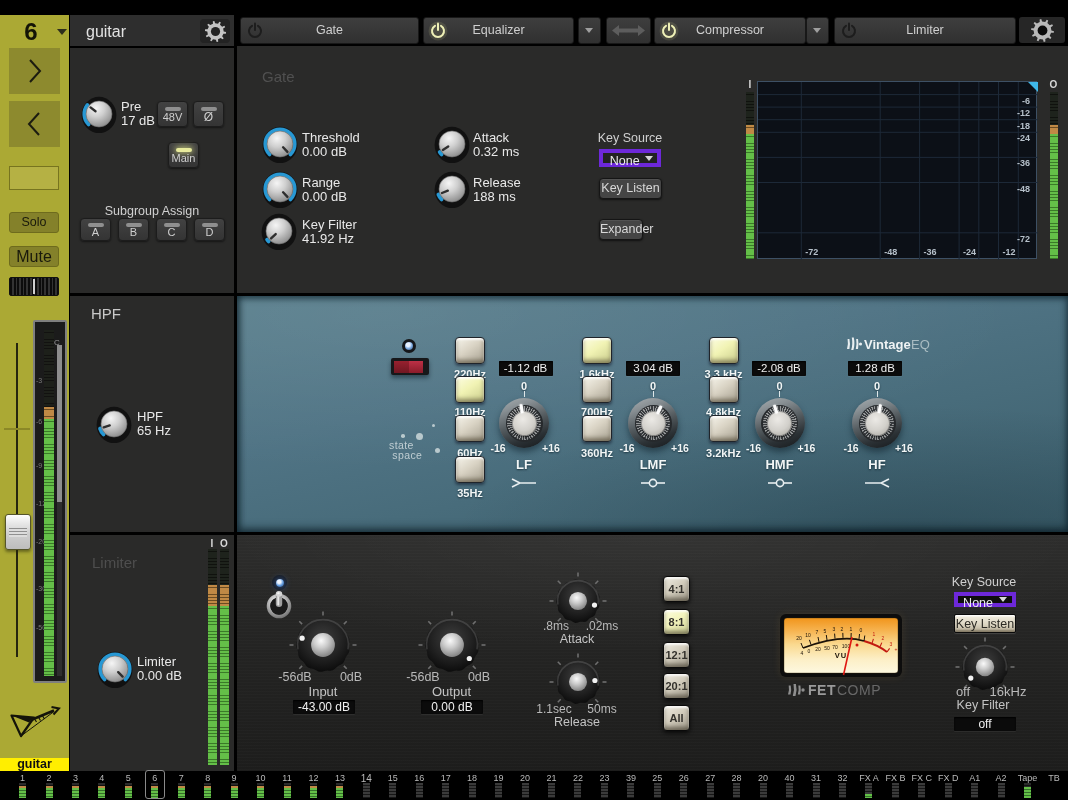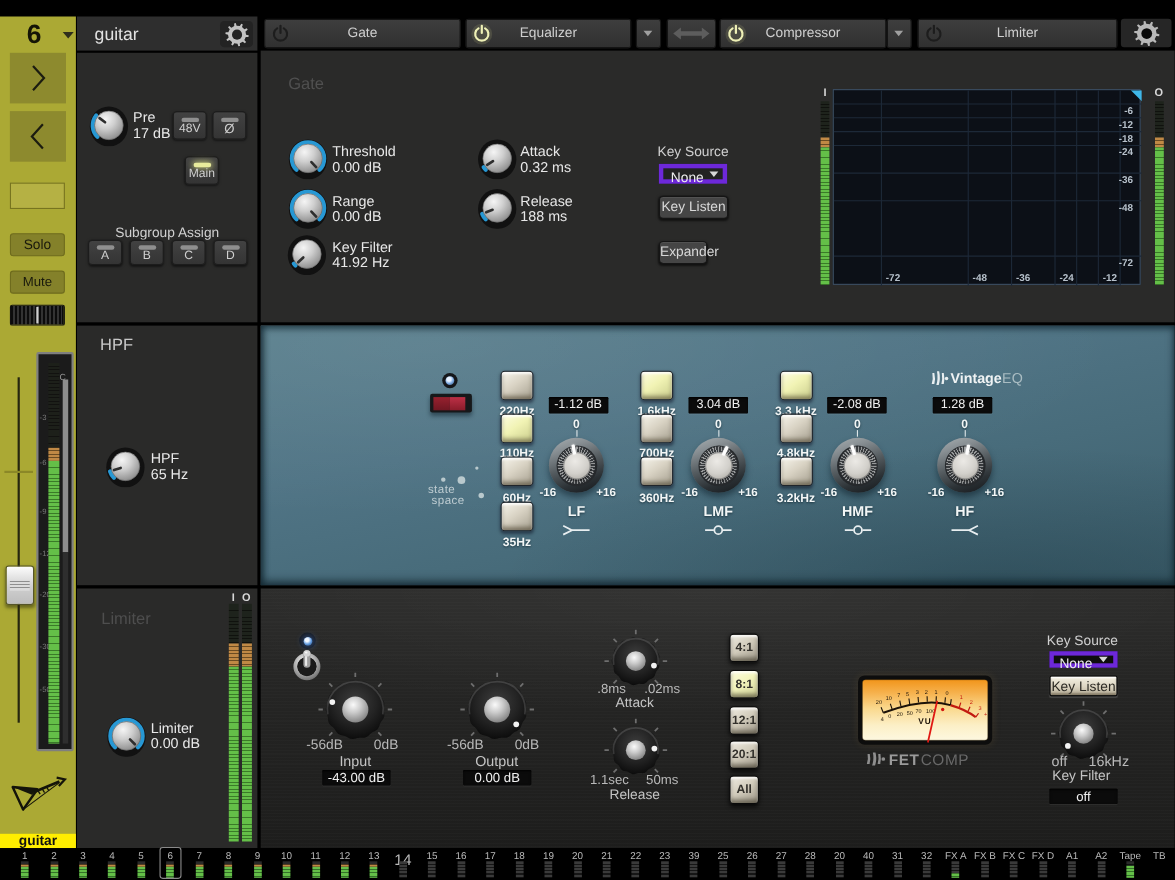--- a/index.html
+++ b/index.html
@@ -51,21 +51,21 @@
 <div class="abs" style="left:0;top:18px;width:62px;text-align:center;font-size:24px;font-weight:700;color:#141406">6</div>
 <div class="abs" style="left:57px;top:29px;width:0;height:0;border-left:5px solid transparent;border-right:5px solid transparent;border-top:6px solid #2e2e1c"></div>
 <div class="abs" style="left:9px;top:48px;width:51px;height:46px;background:#8d8a2e"><svg width="51" height="46" viewBox="0 0 51 46">
         <path d="M21 12 L31 23 L21 34" stroke="#1c1c10" stroke-width="2" fill="none"></path>
       </svg></div>
 <div class="abs" style="left:9px;top:101px;width:51px;height:46px;background:#8d8a2e"><svg width="51" height="46" viewBox="0 0 51 46">
         <path d="M30 12 L20 23 L30 34" stroke="#1c1c10" stroke-width="2" fill="none"></path>
       </svg></div>
 <div class="abs" style="left:9px;top:166px;width:50px;height:24px;background:#b5b144;border:1.5px solid #77741f"></div>
 <div class="abs" style="left:9px;top:212px;width:50px;height:21px;background:#84812a;border:1px solid #6e6b1d;border-radius:3px;color:#19190c;font-size:12.5px;text-align:center;line-height:19px">Solo</div>
-<div class="abs" style="left:9px;top:246px;width:50px;height:21px;background:#84812a;border:1px solid #6e6b1d;border-radius:3px;color:#19190c;font-size:12px;text-align:center;line-height:19px">Mute</div>
+<div class="abs" style="left:9px;top:246px;width:50px;height:21px;background:#84812a;border:1px solid #6e6b1d;border-radius:3px;color:#19190c;font-size:16px;text-align:center;line-height:19px">Mute</div>
 <div class="abs" style="left:9px;top:277px;width:50px;height:19px;background:repeating-linear-gradient(90deg,#0c0c0c 0 2px,#333 2px 3.6px);border-radius:2px;border:1px solid #111">
       <div class="abs" style="left:23px;top:1px;width:2px;height:15px;background:#cfcfcf"></div>
     </div>
 <div class="abs" style="left:15.5px;top:343px;width:2.5px;height:314px;background:#26260f"></div>
 <div class="abs" style="left:4px;top:428px;width:26px;height:1.5px;background:#8b8827"></div>
 <div class="abs" style="left:33px;top:320px;width:34px;height:363px;background:#1b1b1b;border:2px solid #7f7f7f;border-radius:2px"></div>
 <div class="abs" style="left:36px;top:377px;font-size:7px;color:#7a7a7a">-3</div>
 <div class="abs" style="left:36px;top:418px;font-size:7px;color:#7a7a7a">-6</div>
 <div class="abs" style="left:36px;top:462px;font-size:7px;color:#7a7a7a">-9</div>
 <div class="abs" style="left:36px;top:500px;font-size:7px;color:#7a7a7a">-12</div>
@@ -603,21 +603,21 @@
 <div class="abs" style="left:283.5px;top:786px;width:7px;height:2px;background:#c08945"></div>
 <div class="abs" style="left:283.5px;top:788px;width:7px;height:10px;background:repeating-linear-gradient(180deg,#64bf48 0 2px,#35702a 2px 3px)"></div>
 <div class="abs" style="left:313.4px;top:773px;transform:translateX(-50%);font-size:9px;color:#b9b9b9">12</div>
 <div class="abs" style="left:309.9px;top:783px;width:7px;height:3px;background:repeating-linear-gradient(180deg,#2a2a2a 0 2px,#111 2px 3px)"></div>
 <div class="abs" style="left:309.9px;top:786px;width:7px;height:2px;background:#c08945"></div>
 <div class="abs" style="left:309.9px;top:788px;width:7px;height:10px;background:repeating-linear-gradient(180deg,#64bf48 0 2px,#35702a 2px 3px)"></div>
 <div class="abs" style="left:339.9px;top:773px;transform:translateX(-50%);font-size:9px;color:#b9b9b9">13</div>
 <div class="abs" style="left:336.4px;top:783px;width:7px;height:3px;background:repeating-linear-gradient(180deg,#2a2a2a 0 2px,#111 2px 3px)"></div>
 <div class="abs" style="left:336.4px;top:786px;width:7px;height:2px;background:#c08945"></div>
 <div class="abs" style="left:336.4px;top:788px;width:7px;height:10px;background:repeating-linear-gradient(180deg,#64bf48 0 2px,#35702a 2px 3px)"></div>
-<div class="abs" style="left:366.3px;top:773px;transform:translateX(-50%);font-size:14px;color:#b9b9b9">14</div>
+<div class="abs" style="left:366.3px;top:773px;transform:translateX(-50%);font-size:10px;color:#b9b9b9">14</div>
 <div class="abs" style="left:362.8px;top:783px;width:7px;height:15px;background:repeating-linear-gradient(180deg,#3a3a3a 0 2px,#161616 2px 3px)"></div>
 <div class="abs" style="left:392.8px;top:773px;transform:translateX(-50%);font-size:9px;color:#b9b9b9">15</div>
 <div class="abs" style="left:389.3px;top:783px;width:7px;height:15px;background:repeating-linear-gradient(180deg,#3a3a3a 0 2px,#161616 2px 3px)"></div>
 <div class="abs" style="left:419.2px;top:773px;transform:translateX(-50%);font-size:9px;color:#b9b9b9">16</div>
 <div class="abs" style="left:415.8px;top:783px;width:7px;height:15px;background:repeating-linear-gradient(180deg,#3a3a3a 0 2px,#161616 2px 3px)"></div>
 <div class="abs" style="left:445.7px;top:773px;transform:translateX(-50%);font-size:9px;color:#b9b9b9">17</div>
 <div class="abs" style="left:442.2px;top:783px;width:7px;height:15px;background:repeating-linear-gradient(180deg,#3a3a3a 0 2px,#161616 2px 3px)"></div>
 <div class="abs" style="left:472.1px;top:773px;transform:translateX(-50%);font-size:9px;color:#b9b9b9">18</div>
 <div class="abs" style="left:468.6px;top:783px;width:7px;height:15px;background:repeating-linear-gradient(180deg,#3a3a3a 0 2px,#161616 2px 3px)"></div>
 <div class="abs" style="left:498.6px;top:773px;transform:translateX(-50%);font-size:9px;color:#b9b9b9">19</div>

